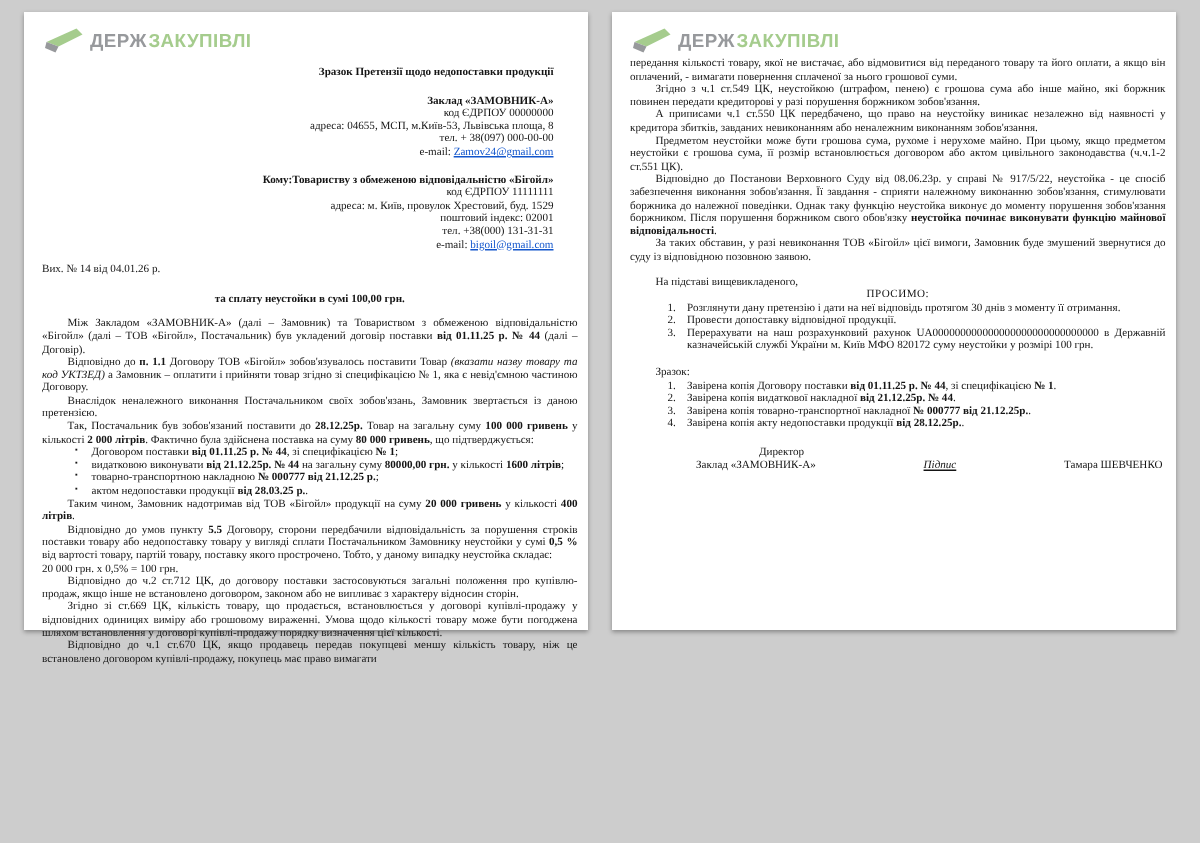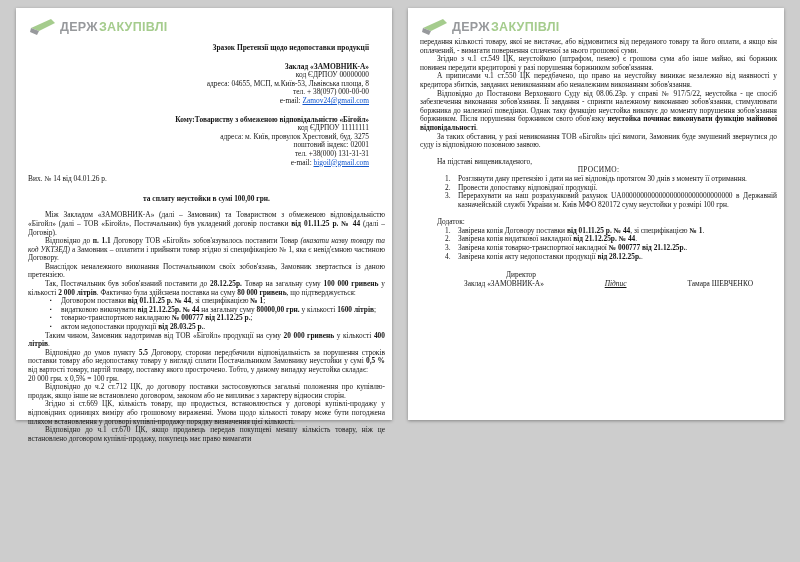--- a/index.html
+++ b/index.html
@@ -45,21 +45,21 @@
   ol.numlist li{display:flex;}
   ol.numlist .num{flex:0 0 13px;}
   ol.numlist .txt{flex:1;text-align:justify;}
   .req-intro{margin:8px 0 0 0;text-indent:17px;}
   .req-head{text-align:center;letter-spacing:.3px;}
   .annex-head{margin-top:9px;text-indent:17px;}
   .sig-role{margin:10px 0 0 86px;}
   .sig-row{display:flex;align-items:flex-start;}
   .sig-org{flex:0 0 auto;margin-left:44px;}
   .sig-sign{flex:1;text-align:center;font-style:italic;text-decoration:underline;}
-  .sig-name{flex:0 0 auto;margin-right:24px;}
+  .sig-name{flex:0 0 auto;margin-right:2px;}
 </style>
 </head>
 <body>
 
 <div class="page" id="page1">
   <div class="logo">
     <svg width="26" height="18" viewBox="0 0 26 18">
       <polygon points="1,10 21,1 25,5 9,13" fill="#a5cc8d"></polygon>
       <polygon points="1,10 9,13 7,17 0,14" fill="#97999c"></polygon>
     </svg>
@@ -74,21 +74,21 @@
       <div class="b">Заклад «ЗАМОВНИК-А»</div>
       <div>код ЄДРПОУ 00000000</div>
       <div>адреса: 04655, МСП, м.Київ-53, Львівська площа, 8</div>
       <div>тел. + 38(097) 000-00-00</div>
       <div><span>e-mail: </span><a class="link">Zamov24@gmail.com</a></div>
     </div>
 
     <div class="hdr mt10">
       <div class="b">Кому:Товариству з обмеженою відповідальністю «Бігойл»</div>
       <div>код ЄДРПОУ 11111111</div>
-      <div>адреса: м. Київ, провулок Хрестовий, буд. 3275</div>
+      <div>адреса: м. Київ, провулок Хрестовий, буд. 1529</div>
       <div>поштовий індекс: 02001</div>
       <div>тел. +38(000) 131-31-31</div>
       <div><span>e-mail: </span><a class="link">bigoil@gmail.com</a></div>
     </div>
 
     <div class="mt8">Вих. № 14 від 04.01.26 р.</div>
 
     <div class="claim-title">
       <div>та сплату неустойки в сумі 100,00 грн.</div>
     </div>
@@ -133,20 +133,21 @@
       <polygon points="1,10 9,13 7,17 0,14" fill="#97999c"></polygon>
     </svg>
     <span style="color:#97999c">ДЕРЖ</span>
       <span style="color:#a5cc8d;margin-left:-3px">ЗАКУПІВЛІ</span>
   </div>
 
   <div class="doc">
     <p class="para noindent mt6"><span>передання кількості товару, якої не вистачає, або відмовитися від переданого товару та його оплати, а якщо він оплачений, - вимагати повернення сплаченої за нього грошової суми.</span></p>
     <p class="para"><span>Згідно з ч.1 ст.549 ЦК, неустойкою (штрафом, пенею) є грошова сума або інше майно, які боржник повинен передати кредиторові у разі порушення боржником зобов'язання.</span></p>
     <p class="para"><span>А приписами ч.1 ст.550 ЦК передбачено, що право на неустойку виникає незалежно від наявності у кредитора збитків, завданих невиконанням або неналежним виконанням зобов'язання.</span></p>
+    <p class="para"><span>Предметом неустойки може бути грошова сума, рухоме і нерухоме майно. При цьому, якщо предметом неустойки є грошова сума, її розмір встановлюється договором або актом цивільного законодавства (ч.ч.1-2 ст.551 ЦК).</span></p>
     <p class="para"><span>Відповідно до Постанови Верховного Суду від 08.06.23р. у справі № 917/5/22, неустойка - це спосіб забезпечення виконання зобов'язання. Її завдання - сприяти належному виконанню зобов'язання, стимулювати боржника до належної поведінки. Однак таку функцію неустойка виконує до моменту порушення зобов'язання боржником. Після порушення боржником свого обов'язку </span><span class="b">неустойка починає виконувати функцію майнової відповідальності</span><span>.</span></p>
     <p class="para"><span>За таких обставин, у разі невиконання ТОВ «Бігойл» цієї вимоги, Замовник буде змушений звернутися до суду із відповідною позовною заявою.</span></p>
 
     <div class="req-intro">На підставі вищевикладеного,</div>
     <div class="req-head">ПРОСИМО:</div>
 
     <ol class="numlist">
       <li>
           <span class="num">1.</span>
           <span class="txt"><span>Розглянути дану претензію і дати на неї відповідь протягом 30 днів з моменту її отримання.</span></span>
@@ -154,21 +155,21 @@
       <li>
           <span class="num">2.</span>
           <span class="txt"><span>Провести допоставку відповідної продукції.</span></span>
         </li>
       <li>
           <span class="num">3.</span>
           <span class="txt"><span>Перерахувати на наш розрахунковий рахунок UA000000000000000000000000000000 в Державній казначейській службі України м. Київ МФО 820172 суму неустойки у розмірі 100 грн.</span></span>
         </li>
     </ol>
 
-    <div class="annex-head">Додаток:</div>
+    <div class="annex-head">Зразок:</div>
 
     <ol class="numlist">
       <li>
           <span class="num">1.</span>
           <span class="txt"><span>Завірена копія Договору поставки </span><span class="b">від 01.11.25 р. № 44</span><span>, зі специфікацією </span><span class="b">№ 1</span><span>.</span></span>
         </li>
       <li>
           <span class="num">2.</span>
           <span class="txt"><span>Завірена копія видаткової накладної </span><span class="b">від 21.12.25р. № 44</span><span>.</span></span>
         </li>

